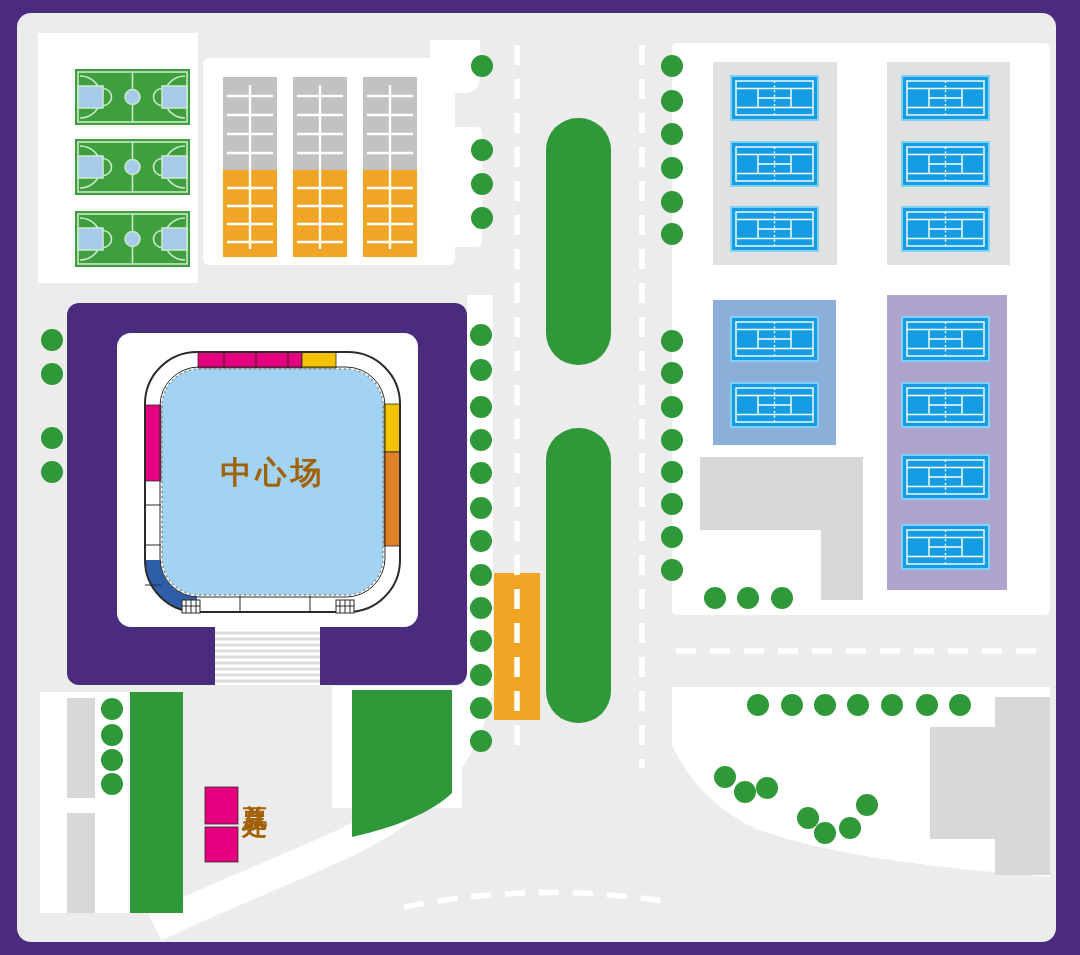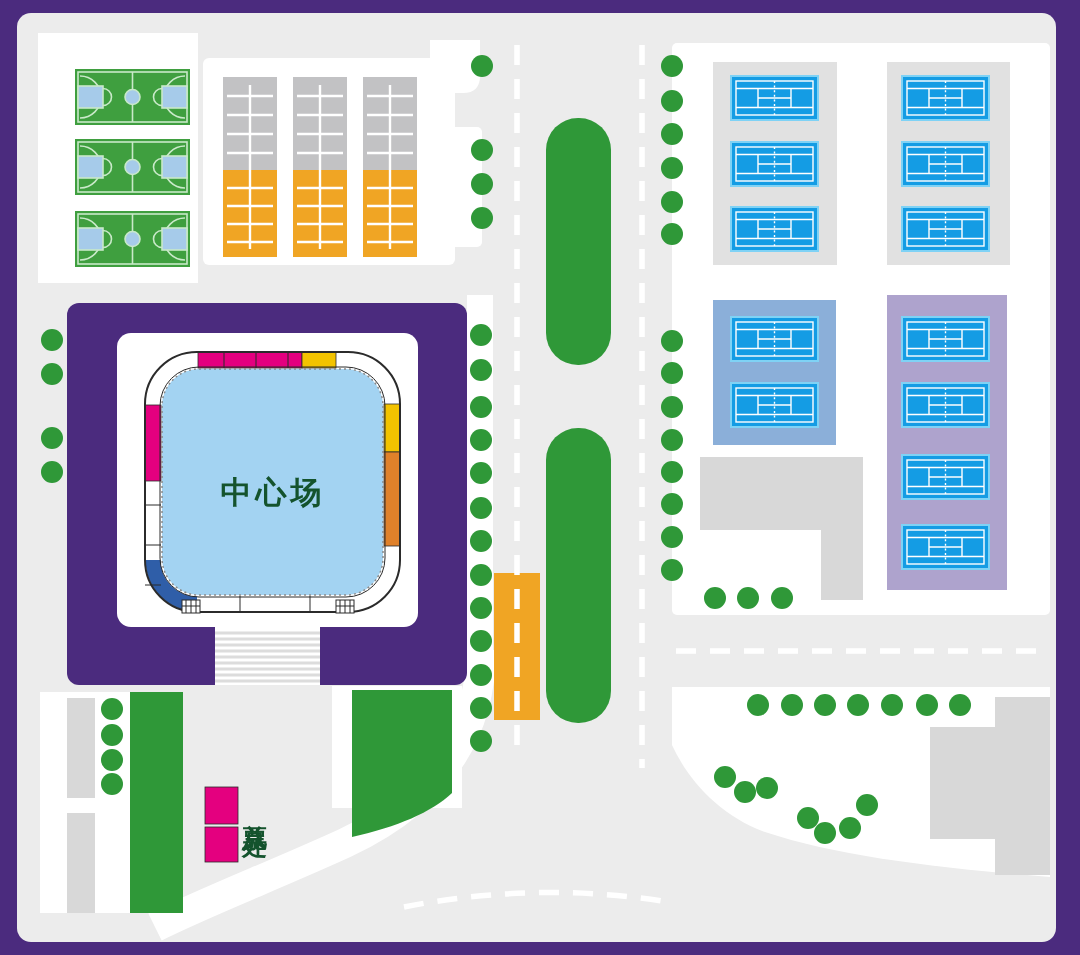--- a/index.html
+++ b/index.html
@@ -33,22 +33,22 @@
   .key      {fill:var(--keyblue);}
   .courtblue{fill:var(--courtblue);}
   .segblue  {stroke:var(--segblue);}
   .ringstroke{stroke:var(--ringline);fill:none;}
   .roaddash {stroke:var(--white);stroke-width:5.5;fill:none;stroke-dasharray:20 14;}
   .wline    {stroke:var(--white);fill:none;}
   .stairline{stroke:var(--stairline);stroke-width:3;fill:none;}
   .blackline{stroke:var(--ringline);stroke-width:1;fill:none;}
 
   .map-label{
-    position:absolute;color:#14532d;font-weight:bold;
-    -webkit-user-select:none;user-select:none;margin-top:20px;
+    position:absolute;color:#a16207;font-weight:bold;
+    -webkit-user-select:none;user-select:none;
   }
   .label-center{
     left:192px;top:452px;width:162px;
     text-align:center;font-size:31px;letter-spacing:4px;
   }
   .label-ticket{
     left:240px;top:784px;height:90px;
     writing-mode:vertical-rl;text-orientation:upright;
     font-size:25px;letter-spacing:4px;line-height:30px;
   }

